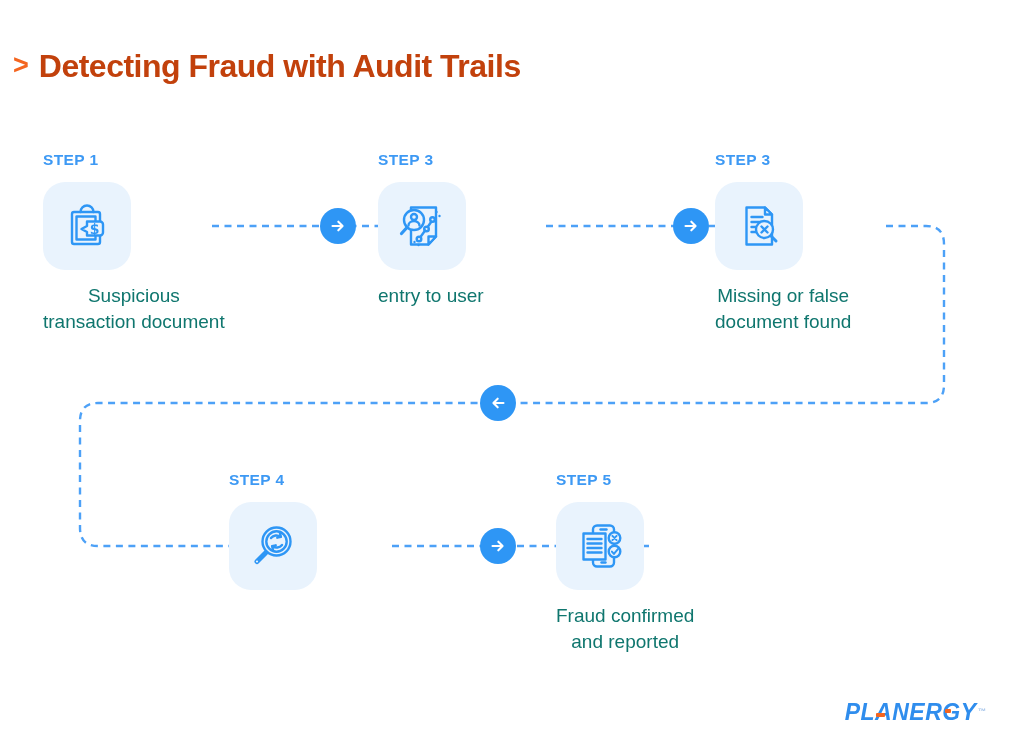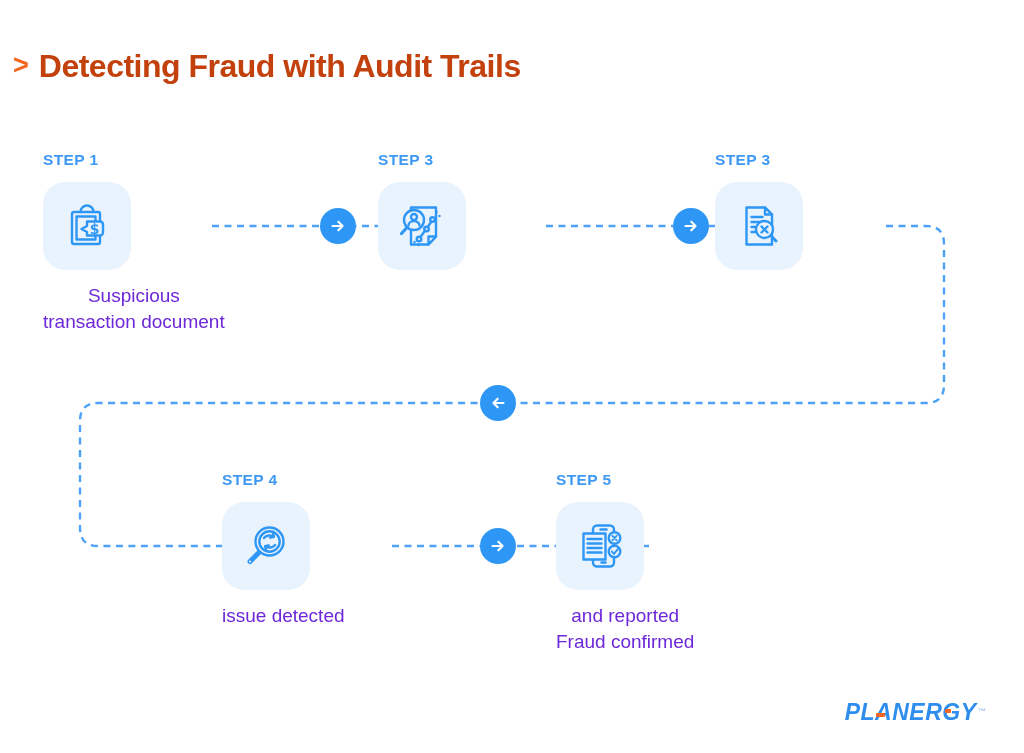--- a/index.html
+++ b/index.html
@@ -11,25 +11,25 @@
   .title-row{position:absolute;left:13px;top:46px;display:flex;align-items:flex-start;}
   .title-accent{font-size:27px;font-weight:700;color:#F4651F;margin:6px 10px 0 0;line-height:1;}
   .page-title{margin:0;font-size:32px;font-weight:700;color:#c2410c;letter-spacing:-0.5px;line-height:40px;}
   
   .connectors{position:absolute;left:0;top:0;width:1024px;height:753px;pointer-events:none;}
   
   .step{position:absolute;width:240px;display:flex;flex-direction:column;align-items:flex-start;}
   .step-label{font-size:15.5px;font-weight:700;color:#3D99F4;letter-spacing:0.4px;line-height:19px;}
   .tile{width:88px;height:88px;border-radius:22px;background:#E9F3FD;margin-top:13px;
         display:flex;align-items:center;justify-content:center;}
-  .caption{margin-top:13px;text-align:center;font-size:19px;line-height:26px;color:#6d28d9;}
+  .caption{margin-top:13px;text-align:center;font-size:19px;line-height:26px;color:#0f766e;}
   .s1{left:43px;top:150px;}
   .s2{left:378px;top:150px;}
   .s3{left:715px;top:150px;}
-  .s4{left:222px;top:470px;}
+  .s4{left:229px;top:470px;}
   .s5{left:556px;top:470px;}
   
   .arrow-badge{position:absolute;width:36px;height:36px;border-radius:50%;background:#2E96F5;
                display:flex;align-items:center;justify-content:center;}
   .a1{left:320px;top:208px;}
   .a2{left:673px;top:208px;}
   .a3{left:480px;top:385px;}
   .a4{left:480px;top:528px;}
   
   .logo{position:absolute;right:38px;top:698px;color:#2F8DED;font-weight:700;font-size:23px;
@@ -92,57 +92,61 @@
           <circle cx="20.5" cy="44" r="1.2" fill="#2E96F5" stroke="none"></circle>
           <circle cx="24.5" cy="47" r="1.2" fill="#2E96F5" stroke="none"></circle>
           <circle cx="20" cy="22" r="10" fill="#E9F3FD"></circle>
           <circle cx="20" cy="19" r="3"></circle>
           <path d="M14.5 27.5 a5.5 4.5 0 0 1 11 0"></path>
           <path d="M13 29.5 L7.5 35.5" stroke-width="3.2"></path>
         </g>
       </svg>
     </div>
     <div class="caption">
+      <div>entry to user</div>
     </div>
   </div>
 
   <div class="step s3">
     <div class="step-label">STEP 3</div>
     <div class="tile">
       <svg width="56" height="56" viewBox="0 0 56 56">
         <g fill="none" stroke="#2E96F5" stroke-width="2.4" stroke-linecap="round" stroke-linejoin="round">
           <path d="M15.5 9.5 h18.5 l7 7 v30 h-25.5 z"></path>
           <path fill="#E9F3FD" d="M34 9.5 v7 h7 z"></path>
           <path d="M20.5 19 h11 M20.5 24 h11 M20.5 29 h7 M20.5 34 h5"></path>
           <circle cx="33.5" cy="31.5" r="8.5" fill="#E9F3FD"></circle>
           <path d="M30.5 28.5 l6 6 M36.5 28.5 l-6 6"></path>
           <path d="M39.8 37.8 L45 43" stroke-width="3"></path>
         </g>
       </svg>
+    </div>
+    <div class="caption">
+      <div>Missing or false</div>
+      <div>document found</div>
     </div>
   </div>
 
   <div class="step s4">
     <div class="step-label">STEP 4</div>
     <div class="tile">
       <svg width="56" height="56" viewBox="0 0 56 56">
         <g fill="none" stroke="#2E96F5" stroke-width="2.4" stroke-linecap="round" stroke-linejoin="round">
           <circle cx="31.5" cy="23.5" r="14"></circle>
           <circle cx="31.5" cy="23.5" r="10.2"></circle>
           <path d="M26 20 a7 7 0 0 1 9.5 -1.2"></path>
           <path d="M35 15.2 l0.9 3.6 -3.6 0.9"></path>
           <path d="M37 27 a7 7 0 0 1 -9.5 1.2"></path>
           <path d="M28 31.8 l-0.9 -3.6 3.6 -0.9"></path>
           <path d="M20.5 35 L12 43.5" stroke-width="5"></path>
           <circle cx="12" cy="43.5" r="1.1" fill="#E9F3FD" stroke="none"></circle>
         </g>
       </svg>
     </div>
     <div class="caption">
-      <div>issue detected</div>
     </div>
   </div>
 
   <div class="step s5">
     <div class="step-label">STEP 5</div>
     <div class="tile">
       <svg width="56" height="56" viewBox="0 0 56 56">
         <g fill="none" stroke="#2E96F5" stroke-width="2.4" stroke-linecap="round" stroke-linejoin="round">
           <rect x="21" y="7.5" width="21" height="41" rx="4"></rect>
           <path d="M28.5 11.5 h6"></path>
@@ -150,22 +154,22 @@
           <rect x="11.5" y="15.5" width="22" height="26" fill="#E9F3FD"></rect>
           <path d="M15.5 21 h14 M15.5 25.5 h14 M15.5 30 h14 M15.5 34.5 h14"></path>
           <circle cx="42.5" cy="20" r="5.8" fill="#E9F3FD"></circle>
           <path d="M40.4 17.9 l4.2 4.2 M44.6 17.9 l-4.2 4.2" stroke-width="2"></path>
           <circle cx="42.5" cy="33.5" r="5.8" fill="#E9F3FD"></circle>
           <path d="M39.9 33.6 l2 2.3 4.2 -5" stroke-width="2"></path>
         </g>
       </svg>
     </div>
     <div class="caption">
+      <div>Fraud confirmed</div>
       <div>and reported</div>
-      <div>Fraud confirmed</div>
     </div>
   </div>
 
   <div class="arrow-badge a1">
     <svg width="22" height="22" viewBox="0 0 36 36">
       <g fill="none" stroke="#ffffff" stroke-width="3.4" stroke-linecap="round" stroke-linejoin="round">
         <path d="M9 18 H25 M18.5 11 l7 7 -7 7"></path>
       </g>
     </svg>
   </div>

